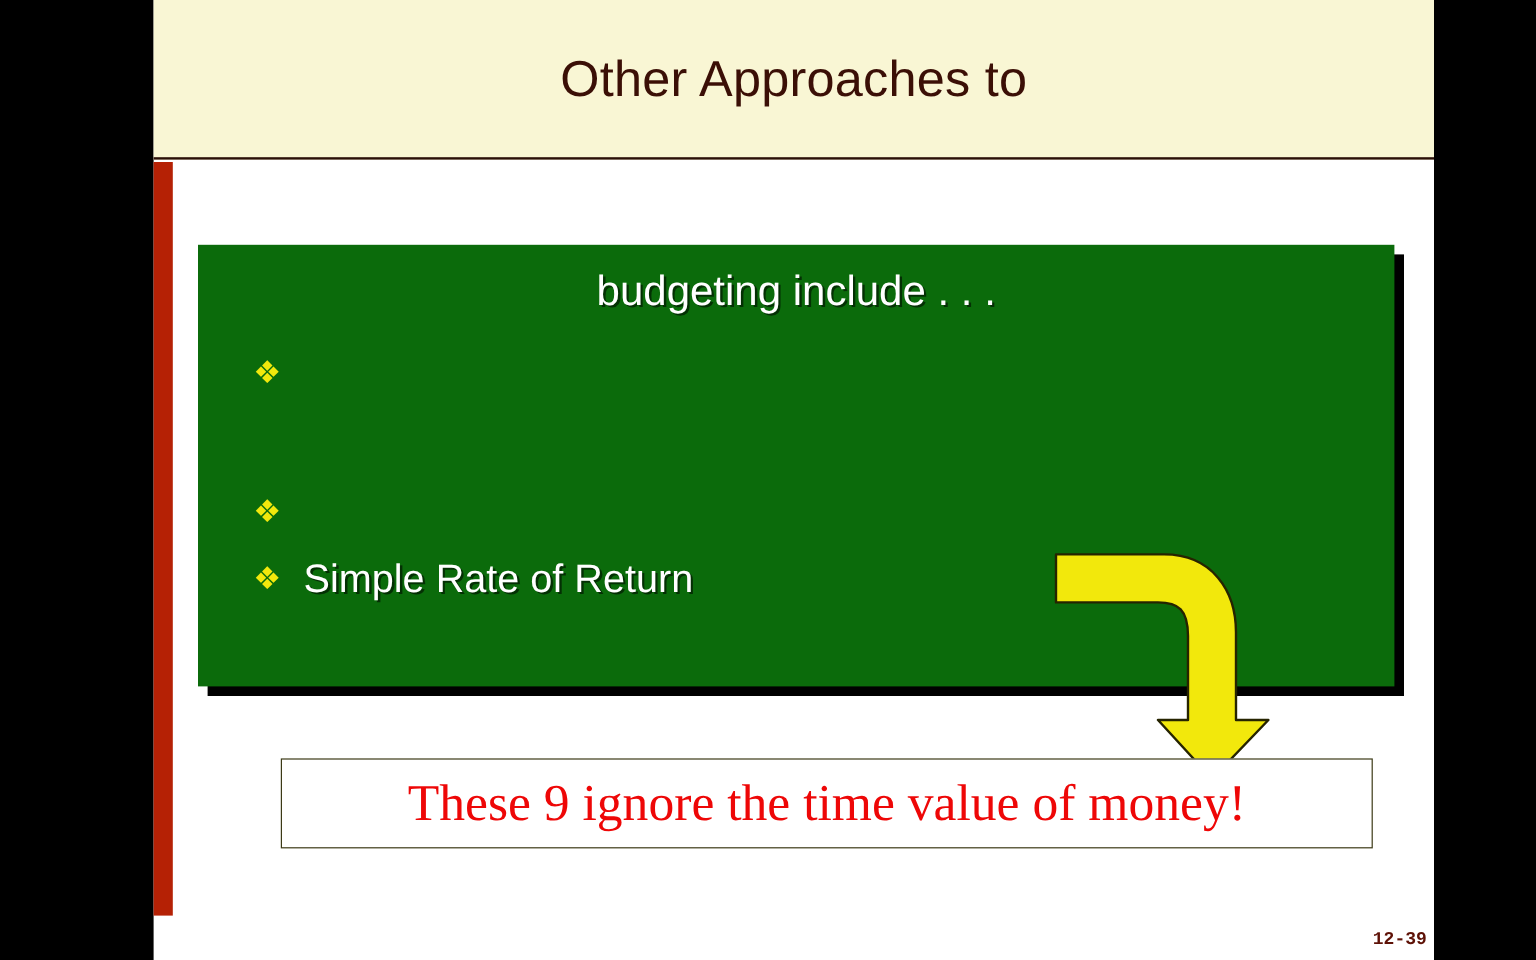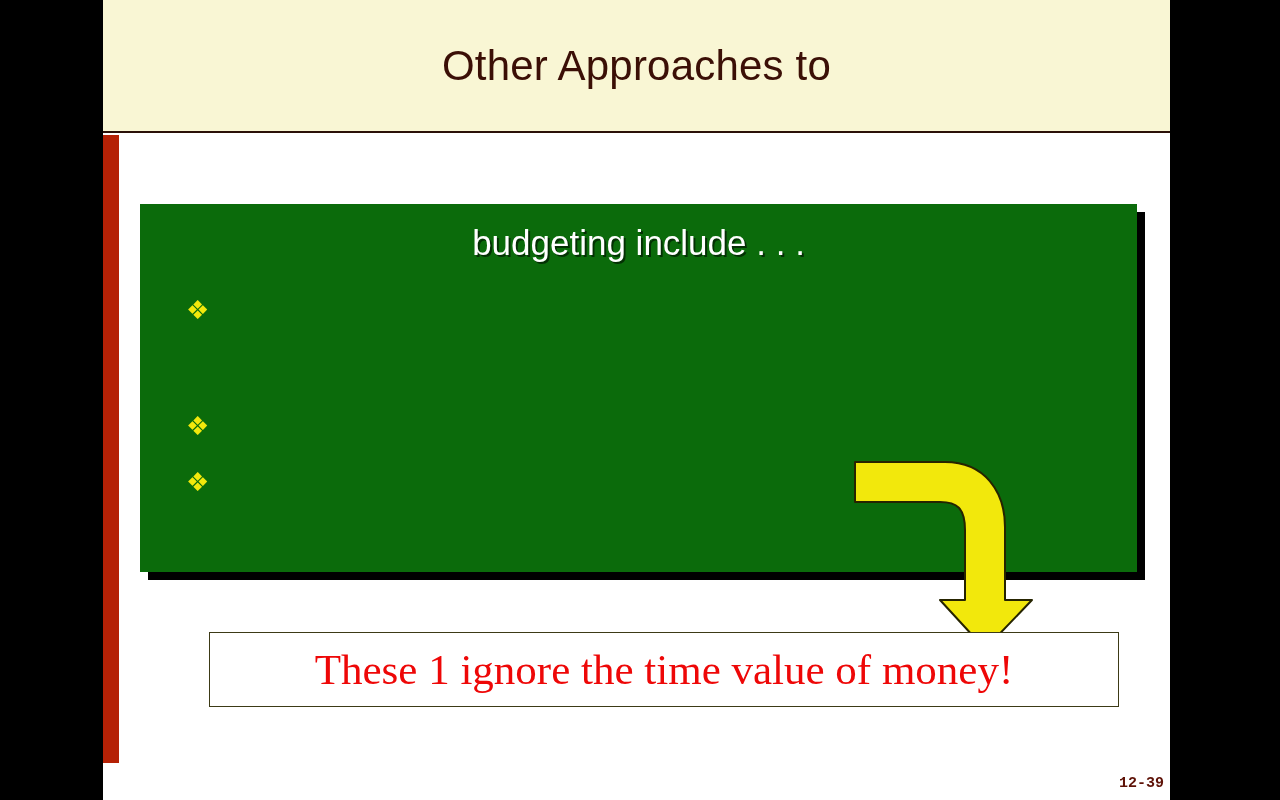--- a/index.html
+++ b/index.html
@@ -9,20 +9,21 @@
     width: 1280px;
     height: 800px;
     overflow: hidden;
   }
   #slide {
     position: relative;
     width: 1112px;
     height: 800px;
     background: #000000;
     font-family: "Liberation Sans", sans-serif;
+    margin-left: 25px;
   }
 
   
   #page {
     position: absolute;
     left: 103px;
     top: 0px;
     width: 1067px;
     height: 800px;
     background: #ffffff;
@@ -174,20 +175,21 @@
       <ul class="bullet-list">
         <li class="bullet-item" id="bullet-row-1">
           <span class="bullet-mark">❖</span>
         </li>
         <li id="bullet-gap"></li>
         <li class="bullet-item" id="bullet-row-2">
           <span class="bullet-mark">❖</span>
         </li>
         <li class="bullet-item" id="bullet-row-3">
           <span class="bullet-mark">❖</span>
+          <span class="bullet-label">Simple Rate of Return</span>
         </li>
       </ul>
     </div>
 
     <div id="arrow-wrap">
       <svg width="190" height="200" viewBox="0 0 190 200" xmlns="http://www.w3.org/2000/svg">
         <path d="M 10 10
                  L 100 10
                  C 140 10 160 40 160 75
                  L 160 148
@@ -196,19 +198,19 @@
                  L 95 148
                  L 120 148
                  L 120 78
                  C 120 56 112 50 95 50
                  L 10 50
                  Z" fill="#f2e80c" stroke="#262400" stroke-width="2" stroke-linejoin="round"></path>
       </svg>
     </div>
 
     <div id="callout-box">
-      <div id="callout-text">These 1 ignore the time value of money!</div>
+      <div id="callout-text">These 9 ignore the time value of money!</div>
     </div>
 
     <div id="page-number">12-39</div>
 
   </div>
 </div>
 
 </body></html>

